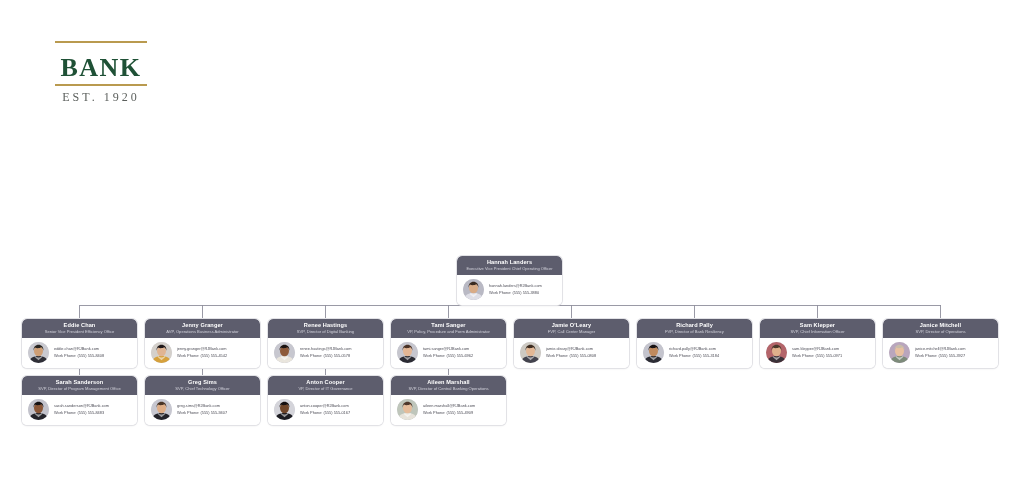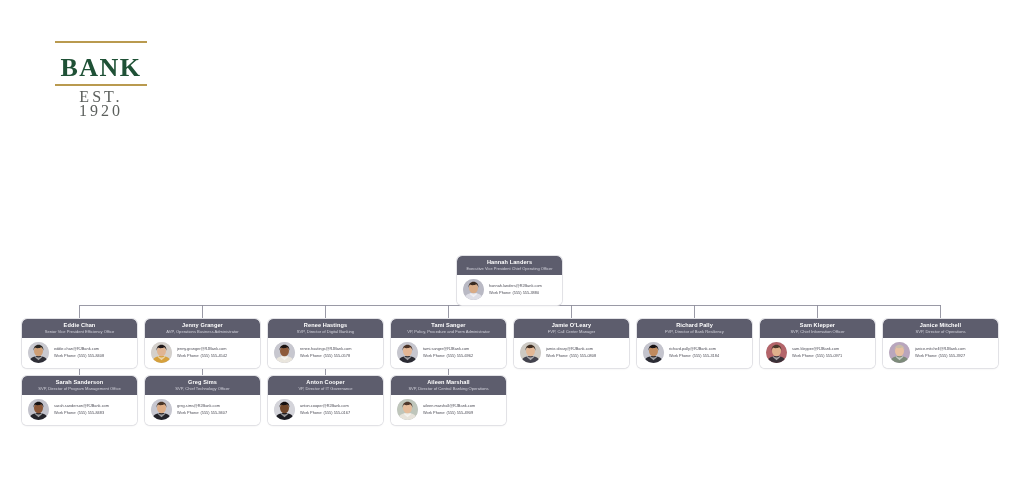--- a/index.html
+++ b/index.html
@@ -52,21 +52,21 @@
     font-family: "Liberation Serif", serif;
     font-weight: bold;
     font-size: 26px;
     line-height: 27px;
     color: #1f5136;
     letter-spacing: 1.5px;
     margin-top: 11px;
   }
   #logo-est {
     font-family: "Liberation Serif", serif;
-    font-size: 16px;
+    font-size: 12px;
     line-height: 14px;
     color: #5b5f5c;
     letter-spacing: 3px;
     margin-top: 3px;
   }
 
   
   #chart {
     position: absolute;
     left: 0;

